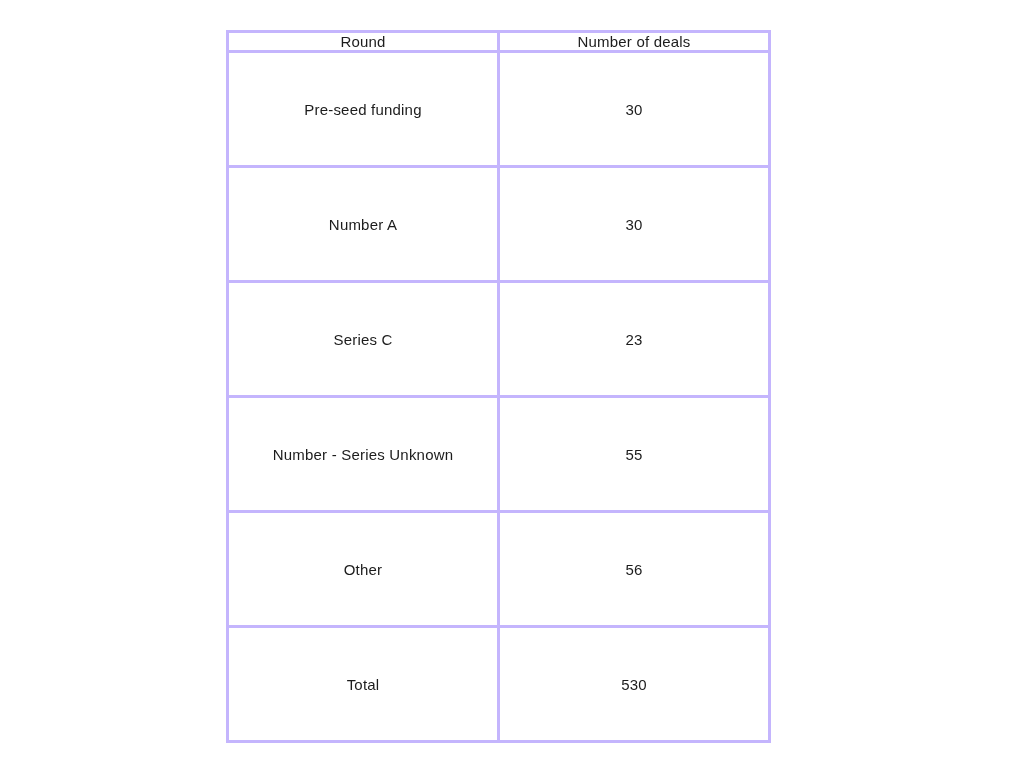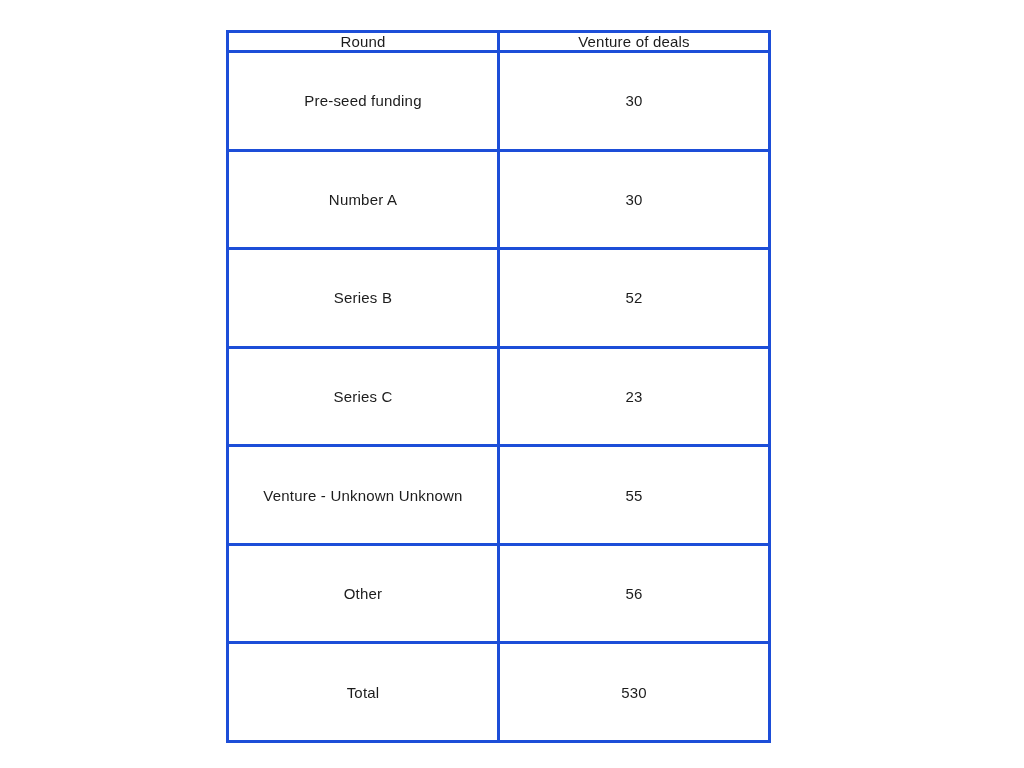--- a/index.html
+++ b/index.html
@@ -18,62 +18,58 @@
     height: 713px;
   }
   table.deals-table {
     width: 100%;
     height: 100%;
     border-collapse: collapse;
     table-layout: fixed;
   }
   table.deals-table th,
   table.deals-table td {
-    border: 3px solid #1d4ed8;
+    border: 3px solid #c4b5fd;
     text-align: center;
     vertical-align: middle;
     font-size: 15px;
     font-weight: 400;
     color: #1c1c1c;
     letter-spacing: 0.2px;
   }
   table.deals-table th {
     font-weight: 400; 
   }
 </style>
 </head>
 <body>
 
 <div class="table-wrap">
   <table class="deals-table">
     <thead>
       <tr>
         <th>Round</th>
-        <th>Venture of deals</th>
+        <th>Number of deals</th>
       </tr>
     </thead>
     <tbody>
       <tr>
         <td>Pre-seed funding</td>
         <td>30</td>
       </tr>
       <tr>
         <td>Number A</td>
         <td>30</td>
       </tr>
       <tr>
-        <td>Series B</td>
-        <td>52</td>
-      </tr>
-      <tr>
         <td>Series C</td>
         <td>23</td>
       </tr>
       <tr>
-        <td>Venture - Unknown Unknown</td>
+        <td>Number - Series Unknown</td>
         <td>55</td>
       </tr>
       <tr>
         <td>Other</td>
         <td>56</td>
       </tr>
       <tr>
         <td>Total</td>
         <td>530</td>
       </tr>

